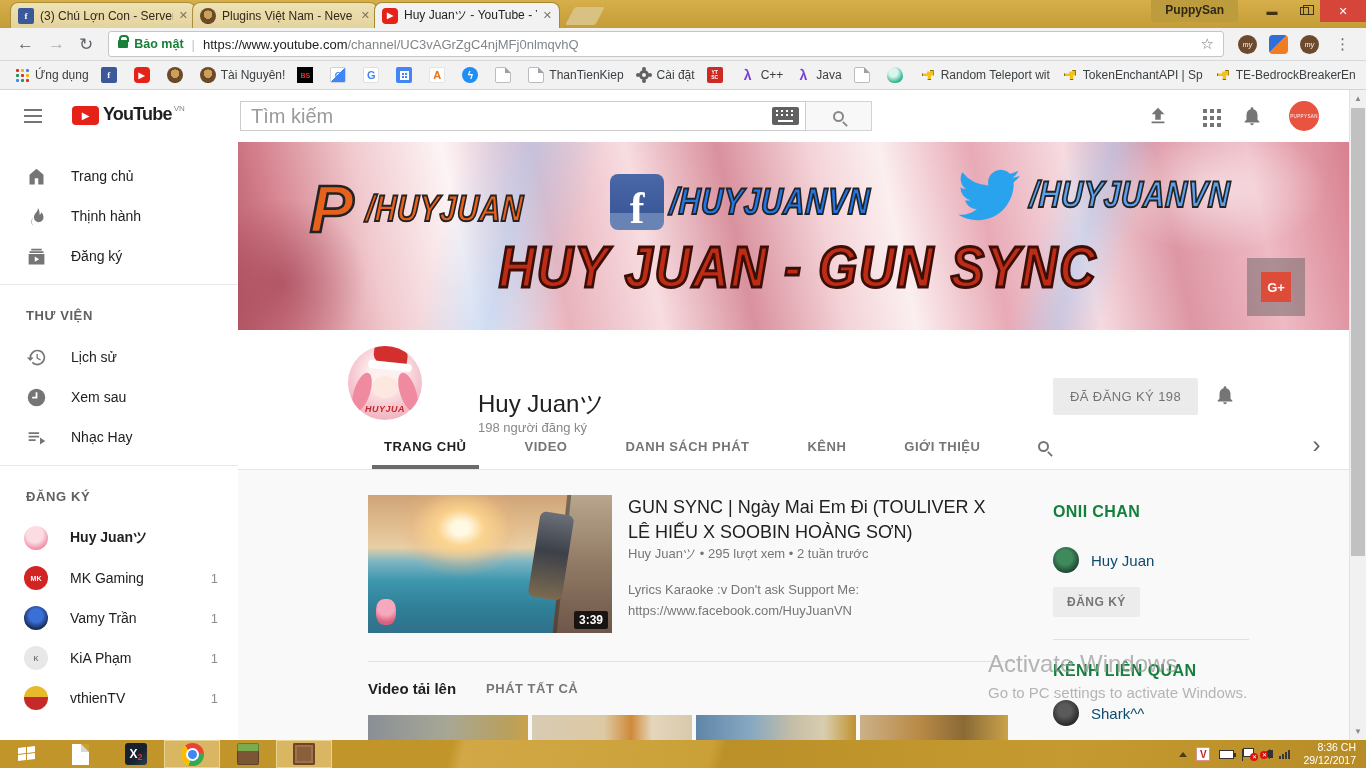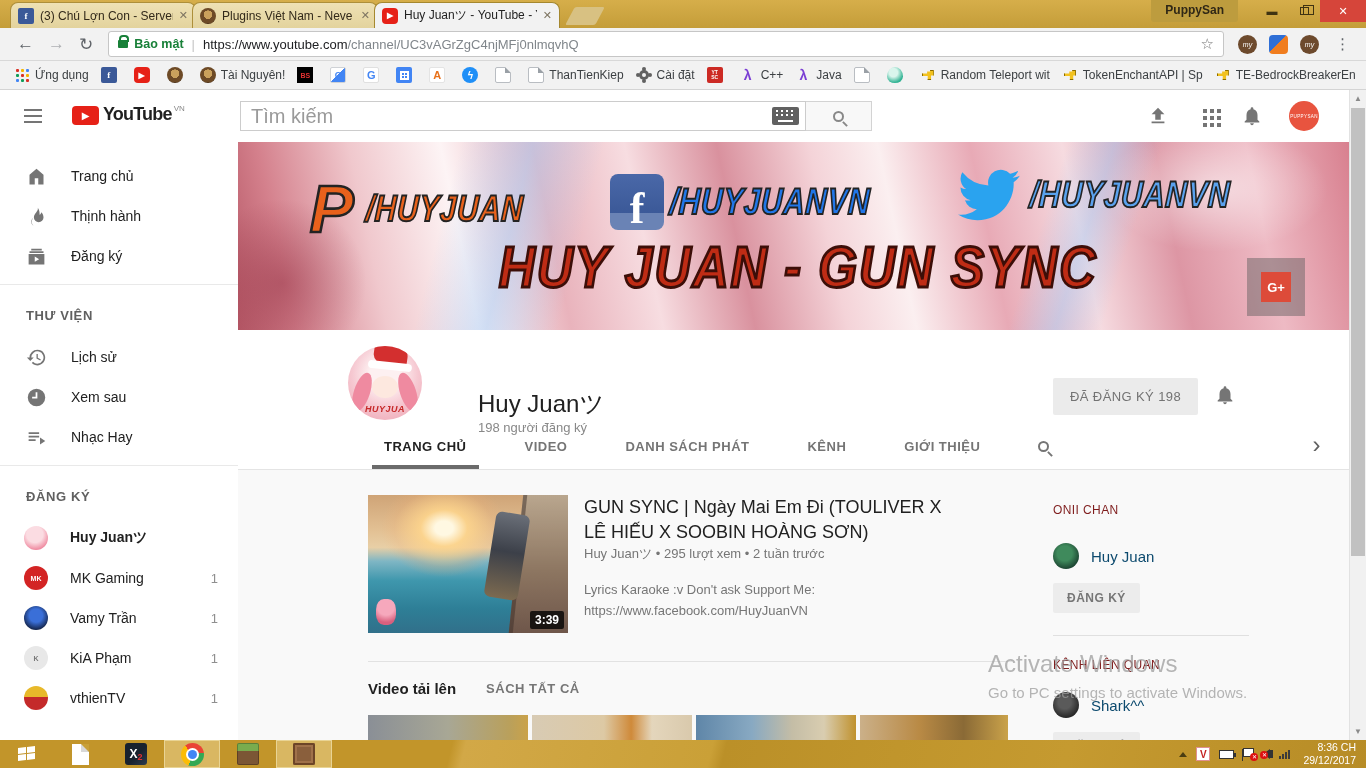--- a/index.html
+++ b/index.html
@@ -187,21 +187,21 @@
   .ctab.active:after { content:''; position:absolute; left:-12px; right:-12px; bottom:0; height:4px; background:#6b6b6b; }
   .ctab-search { margin-right:0; }
   .ctab-search .mag { border-color:#757575; }
   .ctab-search .mag:after { background:#757575; }
   .strip-chev { position:absolute; right:28px; top:8px; color:#616161; font-size:24px; font-weight:normal; }
 
   
   .content { position:absolute; left:0; right:0; top:328px; bottom:0; padding:25px 0 0 130px; display:flex; }
   .vidcol { width:644px; }
   .featrow { display:flex; }
-  .thumb { width:200px; height:138px; position:relative; flex:none; overflow:hidden;
+  .thumb { width:244px; height:138px; position:relative; flex:none; overflow:hidden;
     background:
      radial-gradient(90px 70px at 38% 24%, #fff8e2 0 10%, rgba(255,214,140,.85) 26%, rgba(240,180,120,.25) 55%, transparent 70%),
      linear-gradient(180deg,#cfa477 0%,#e3c194 26%,#e8cfa6 38%,#7fb6c4 48%,#3f97ad 62%,#2e7f97 82%,#31708a 100%); }
   .thumb .bldg { position:absolute; right:-14px; top:0; width:66px; height:100%;
     background:linear-gradient(180deg,#b9a68e,#8d7661 55%,#6e564a); transform:skewX(-6deg);
     border-left:4px solid rgba(60,45,40,.5); }
   .thumb .gun { position:absolute; right:44px; top:18px; width:34px; height:86px;
     background:linear-gradient(180deg,#6a6f78,#3c4049 45%,#7c6a50); transform:rotate(9deg); border-radius:6px; }
   .thumb .chibi { position:absolute; left:8px; bottom:8px; width:20px; height:26px;
     background:radial-gradient(circle at 50% 30%, #f6a8bc 0 40%, #d9607e 75%); border-radius:40%; }
@@ -216,21 +216,21 @@
   .up-title { font-size:15px; font-weight:bold; color:#212121; }
   .up-playall { font-size:13px; font-weight:bold; color:#767676; letter-spacing:.5px; margin-left:30px; }
   .minithumbs { display:flex; gap:4px; margin-top:18px; }
   .mt { height:92px; }
   .mt1 { width:160px; background:linear-gradient(90deg,#8a8f96,#a8a795 50%,#b9a05c 88%,#caa24a); }
   .mt2 { width:160px; background:linear-gradient(90deg,#d8cbb4,#ddc9a4 45%,#cf8a3a 62%,#e4d6bc 75%,#d9c9ac); }
   .mt3 { width:160px; background:linear-gradient(90deg,#5f86a8,#88a9c2 35%,#c4bda6 60%,#d9cdb0 80%,#c0922f); }
   .mt4 { width:148px; background:linear-gradient(90deg,#cbb089,#b98a45 40%,#8a6a36 70%,#caa24a); }
 
   .rightcol { width:252px; margin-left:41px; padding-top:8px; }
-  .rc-header { font-size:12px; font-weight:normal; color:#7f1d1d; letter-spacing:.4px; }
+  .rc-header { font-size:16px; font-weight:bold; color:#15803d; letter-spacing:.4px; }
   .ownerrow { display:flex; align-items:center; gap:12px; margin-top:26px; }
   .rc-avatar { width:26px; height:26px; border-radius:50%; flex:none; }
   .rc-av-huy { background:radial-gradient(circle at 45% 40%, #3f8a5c 0 35%, #16382a 80%); }
   .rc-av-shark { background:radial-gradient(circle at 45% 40%, #5a5a5a 0 30%, #1e1e1e 80%); }
   .rc-name { font-size:15px; color:#0c4a6e; font-weight:normal; }
   .sub-btn { display:inline-block; margin-top:14px; background:#ececec; color:#767676; font-size:12px;
     font-weight:bold; letter-spacing:.5px; padding:8px 14px; border-radius:2px; }
   .rc-divider { height:1px; background:#e0e0e0; margin-top:22px; width:196px; }
   .rc-header2 { margin-top:22px; }
   .sharkrow { display:flex; align-items:center; gap:12px; margin-top:20px; }
@@ -622,21 +622,21 @@
               <div class="vinfo">Huy Juanツ • 295 lượt xem • 2 tuần trước</div>
               <div class="vdesc">
                 <div>Lyrics Karaoke :v Don't ask Support Me:</div>
                 <div>https://www.facebook.com/HuyJuanVN</div>
               </div>
             </div>
           </div>
           <div class="vid-divider"></div>
           <div class="uploadsrow">
             <span class="up-title">Video tải lên</span>
-            <span class="up-playall">SÁCH TẤT CẢ</span>
+            <span class="up-playall">PHÁT TẤT CẢ</span>
           </div>
           <div class="minithumbs">
             <div class="mt mt1"></div>
             <div class="mt mt2"></div>
             <div class="mt mt3"></div>
             <div class="mt mt4"></div>
           </div>
         </div>
 
         <div class="rightcol">

